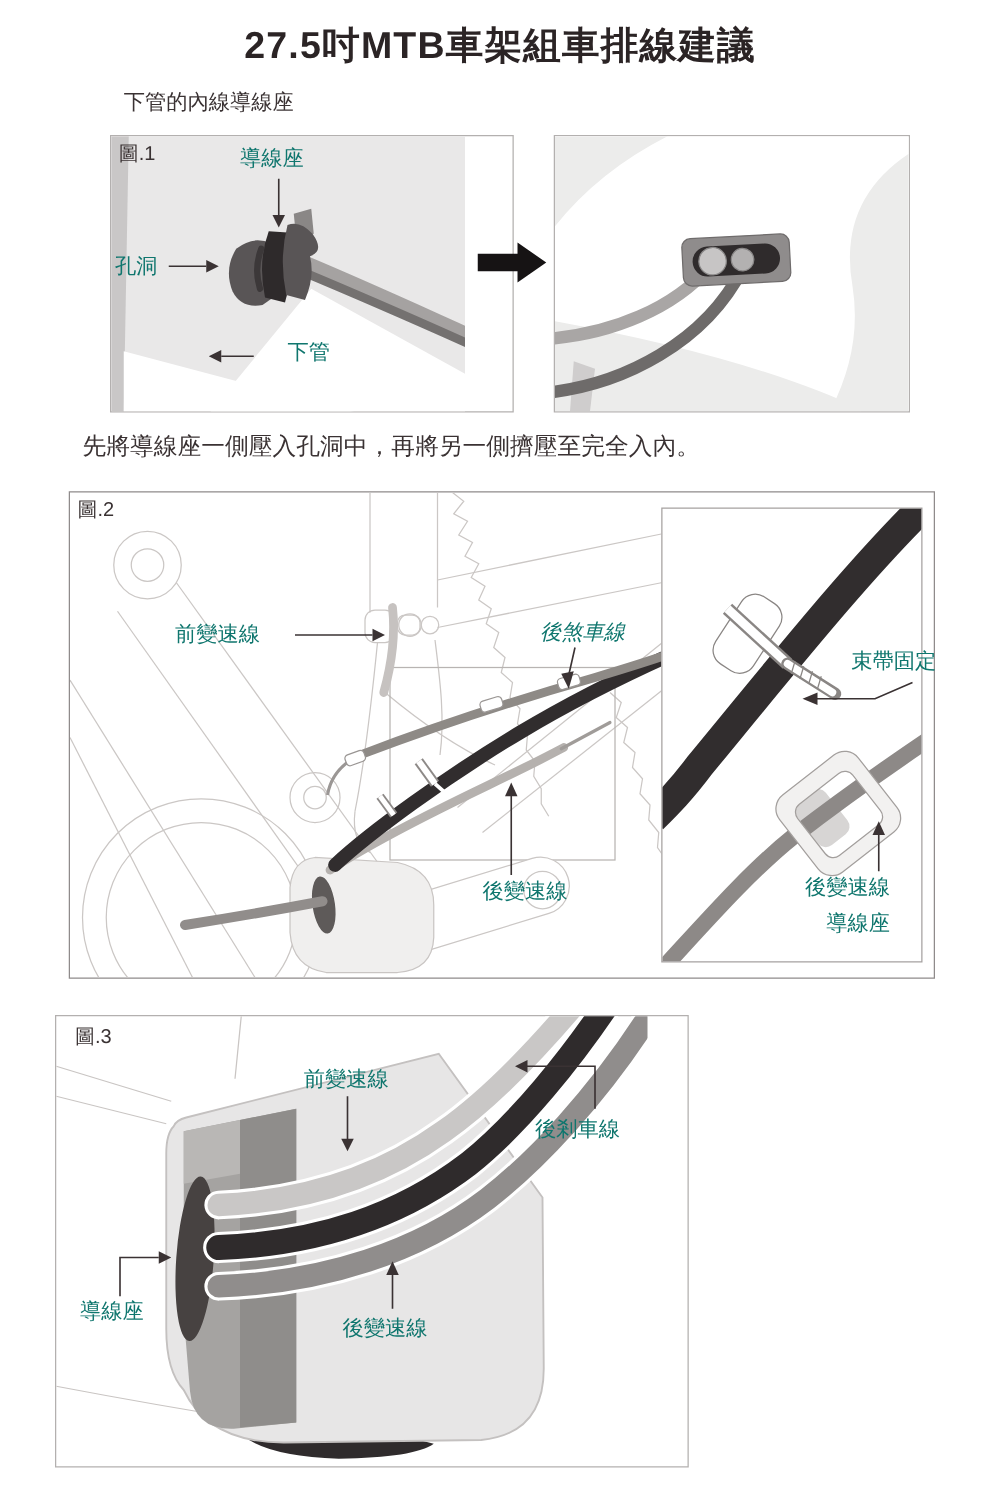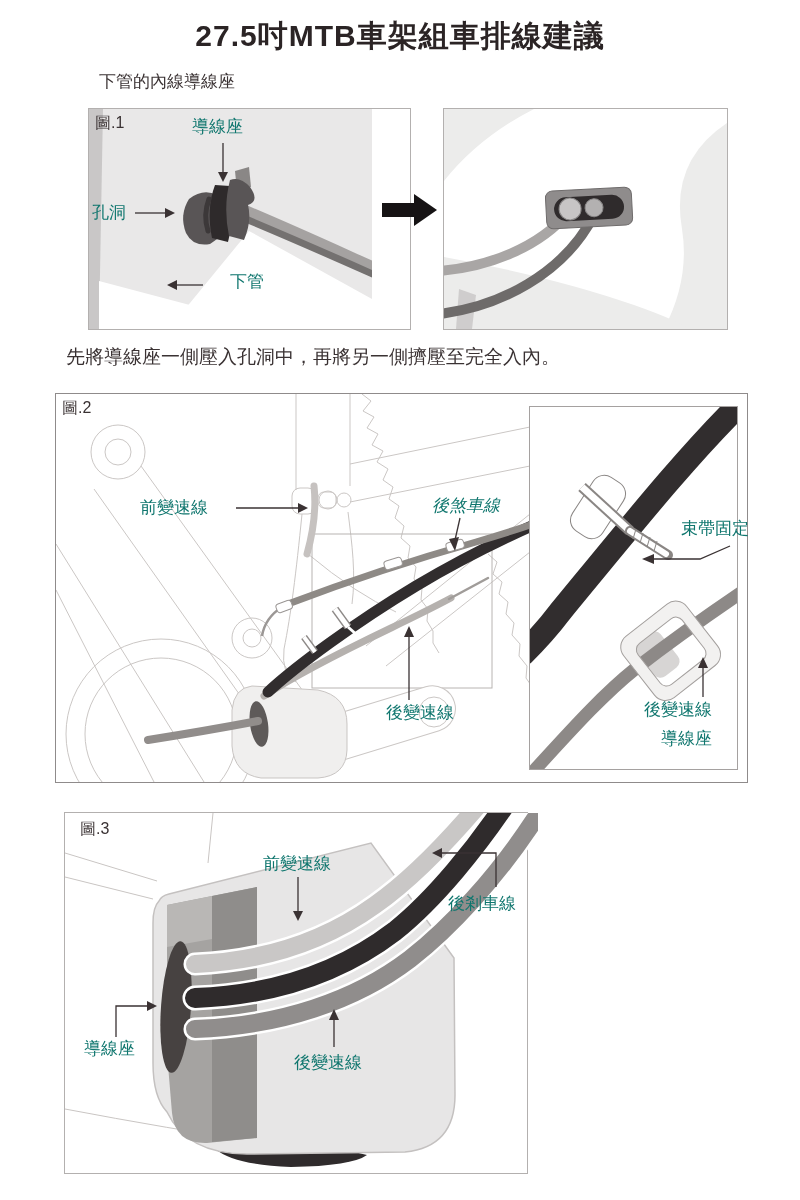--- a/index.html
+++ b/index.html
@@ -222,21 +222,21 @@
       <div>導線座</div>
     </div>
   </div>
 
   <div class="fignum" style="left:6px;top:4px;">圖.2</div>
   <div class="ann" style="left:84px;top:104px;">前變速線</div>
   <div class="ann" style="left:376px;top:102px;font-style:italic;">後煞車線</div>
   <div class="ann" style="left:330px;top:309px;">後變速線</div>
 </div>
 
-<div class="panel" style="left:64px;top:812px;width:464px;height:362px;">
+<div class="panel" style="left:44px;top:812px;width:507px;height:362px;">
   <svg width="473" height="360" viewBox="0 0 473 360">
 
     <g stroke="#c9c5c3" stroke-width="1" fill="none">
       <line x1="0" y1="40" x2="92" y2="68"></line>
       <line x1="0" y1="64" x2="88" y2="86"></line>
       <line x1="148" y1="0" x2="143" y2="50"></line>
       <path d="M0 296 Q100 315 205 331"></path>
     </g>
 
     <path d="M150 336 Q170 352 226 354 Q287 353 302 342 Q260 331 226 330 Q180 330 150 336 Z" fill="#2f2b2c"></path>

